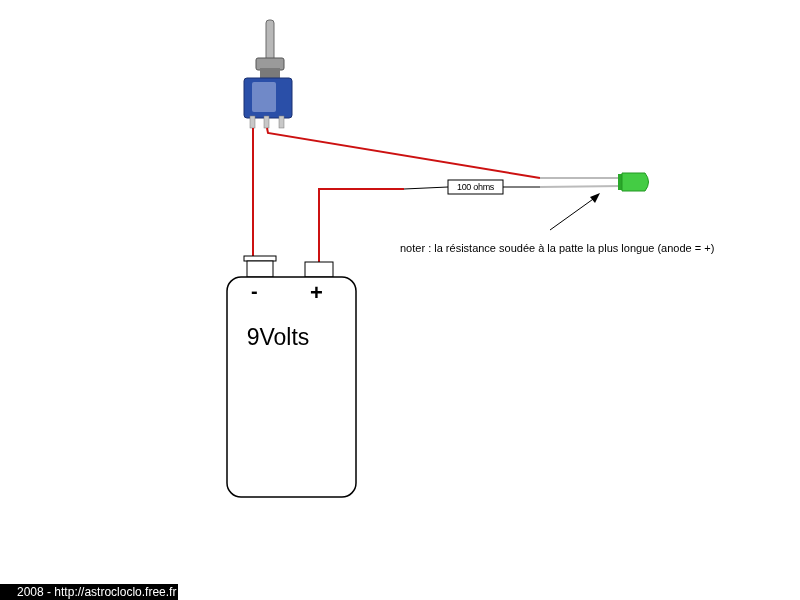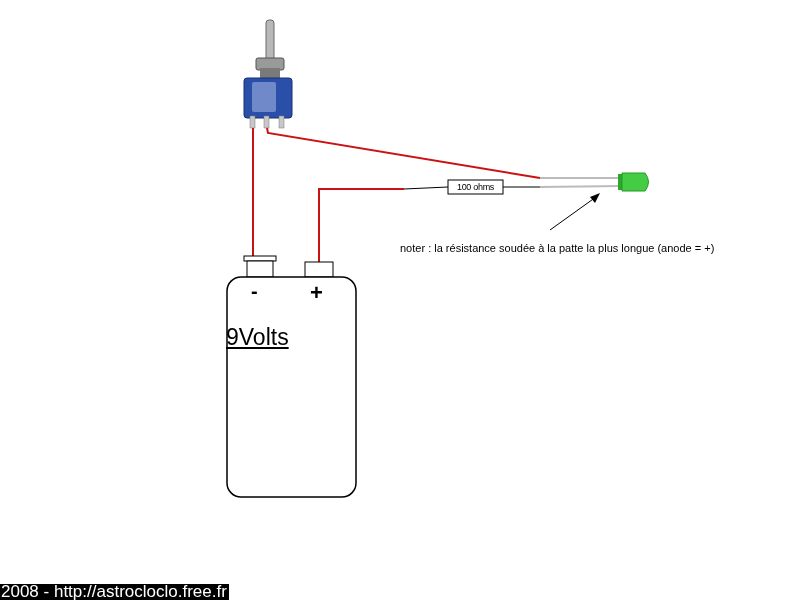--- a/index.html
+++ b/index.html
@@ -1,23 +1,23 @@
 <!DOCTYPE html>
 <html><head>
 <meta charset="utf-8">
 <style>
   html,body{margin:0;padding:0;background:#ffffff;}
   body{width:800px;height:600px;position:relative;overflow:hidden;font-family:"Liberation Sans",sans-serif;}
   svg.diagram{position:absolute;left:0;top:0;}
   .note{position:absolute;left:400px;top:242px;font-size:11px;color:#000;white-space:nowrap;}
   .resistor-label{position:absolute;left:448px;top:180px;width:55px;height:18px;font-size:9px;line-height:14px;text-align:center;color:#000;letter-spacing:-0.3px;}
-  .batt-label{position:absolute;left:226px;top:324px;width:104px;text-align:left;font-size:23px;color:#000;text-decoration:underline;}
+  .batt-label{position:absolute;left:226px;top:324px;width:104px;text-align:center;font-size:23px;color:#000;}
   .term-minus{position:absolute;left:251px;top:280px;font-size:20px;font-weight:bold;color:#000;}
   .term-plus{position:absolute;left:310px;top:280px;font-size:22px;font-weight:bold;color:#000;}
-  .footer{position:absolute;left:0;top:584px;height:16px;padding:0 2px 0 1px;background:#000;color:#fff;font-size:17px;line-height:16px;white-space:nowrap;}
+  .footer{position:absolute;left:0;top:584px;height:16px;padding:0 2px 0 17px;background:#000;color:#fff;font-size:12px;line-height:16px;white-space:nowrap;}
 </style>
 </head>
 <body>
 
 <svg class="diagram" width="800" height="600" viewBox="0 0 800 600">
 
   <g>
     <rect x="266" y="20" width="8" height="42" rx="3" fill="#b8b8b8" stroke="#6a6a6a" stroke-width="1"></rect>
     <rect x="256" y="58" width="28" height="12" rx="2" fill="#9a9a9a" stroke="#555" stroke-width="1"></rect>
     <rect x="260" y="68" width="20" height="10" fill="#7a7a7a"></rect>

